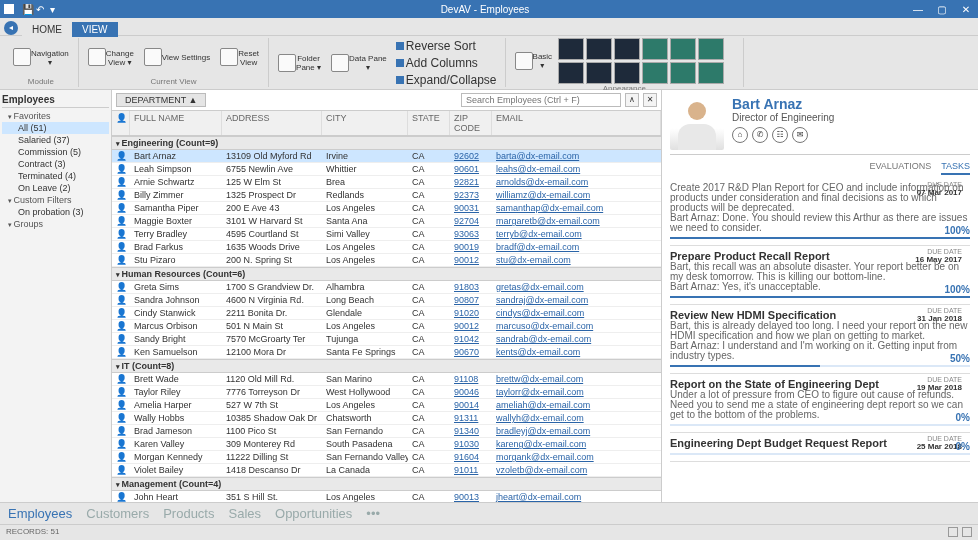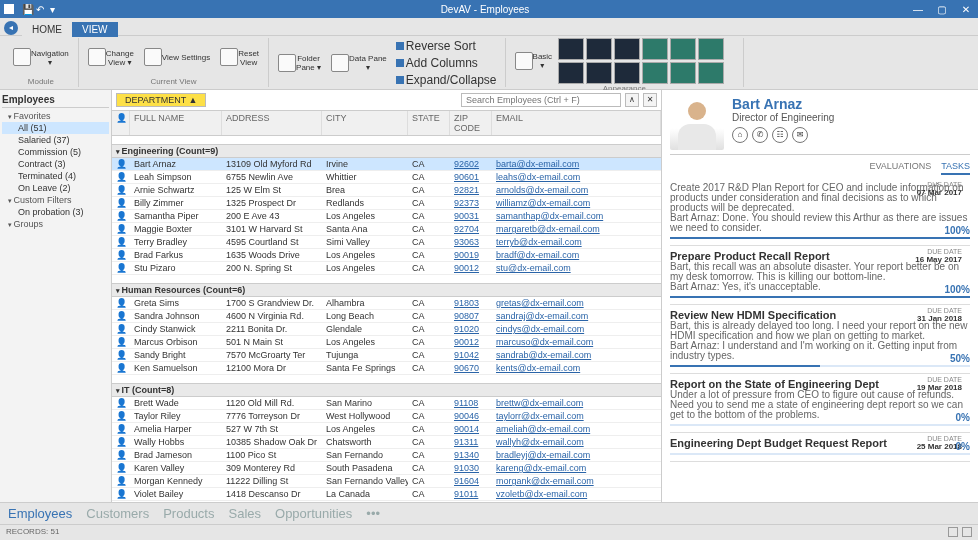--- a/index.html
+++ b/index.html
@@ -29,34 +29,34 @@
 .swatch { width: 26px; height: 22px; border: 1px solid #aaa; }
 .content { display: flex; height: 412px; }
 .nav { width: 112px; background: #f3f3f3; border-right: 1px solid #ccc; padding: 2px; overflow: hidden; }
 .nav h4 { font-size: 10px; font-weight: bold; padding: 2px 0; border-bottom: 1px solid #ccc; margin-bottom: 2px; }
 .nav .group { font-size: 9px; padding: 1px 0 1px 6px; color: #555; }
 .nav .group.collapsible::before { content: "▾ "; font-size: 7px; }
 .nav .item { font-size: 9px; padding: 1px 0 1px 16px; cursor: pointer; }
 .nav .item.sel { background: #cde6ff; }
 .center { flex: 1; display: flex; flex-direction: column; background: #fff; border-right: 1px solid #ccc; }
 .gridtop { display: flex; align-items: center; padding: 3px 4px; border-bottom: 1px solid #ccc; gap: 4px; }
-.deptbtn { border: 1px solid #bbb; padding: 1px 8px; font-size: 9px; background: #fde047; cursor: pointer; }
+.deptbtn { border: 1px solid #bbb; padding: 1px 8px; font-size: 9px; background: #e5e5e5; cursor: pointer; }
 .search { margin-left: auto; border: 1px solid #bbb; padding: 1px 4px; font-size: 9px; width: 160px; color: #999; background:#fff; }
 .searchctl { border: 1px solid #bbb; width: 14px; height: 14px; font-size: 8px; text-align: center; line-height: 12px; cursor: pointer; background:#f4f4f4;}
 .gridhead { display: flex; background: #f0f0f0; border-bottom: 1px solid #ccc; font-size: 9px; color: #666; }
 .gridhead div { padding: 2px 4px; border-right: 1px solid #ddd; }
 .c-ic { width: 18px; }
 .c-name { width: 92px; }
 .c-addr { width: 100px; }
 .c-city { width: 86px; }
 .c-state { width: 42px; }
 .c-zip { width: 42px; }
 .c-email { flex: 1; }
 .gridbody { flex: 1; overflow-y: auto; font-size: 9px; }
-.grouprow { background: #e9e9e9; border-top: 1px solid #ccc; border-bottom: 1px solid #ccc; padding: 1px 4px; font-weight: bold; font-size: 9px; margin-top: 8px; }
+.grouprow { background: #e9e9e9; border-top: 1px solid #ccc; border-bottom: 1px solid #ccc; padding: 1px 4px; font-weight: bold; font-size: 9px; }
 .grouprow::before { content: "▾ "; font-size: 7px; }
 .row { display: flex; border-bottom: 1px solid #eee; align-items: center; height: 13px; }
 .row.sel { background: #cde6ff; }
 .row > div { padding: 0 4px; overflow: hidden; white-space: nowrap; }
 .row .c-ic { color: #3873b3; text-align: center; }
 .row .c-zip, .row .c-email { color: #2a64a8; text-decoration: underline; cursor: pointer; }
 .details { width: 316px; background: #fff; padding: 6px 8px; display: flex; flex-direction: column; overflow: hidden; }
 .profile { display: flex; gap: 8px; border-bottom: 1px solid #ccc; padding-bottom: 4px; }
 .avatar { width: 54px; height: 54px; background: linear-gradient(#fff 60%, #e0e0e0); border-radius: 2px; position: relative; }
 .avatar::after { content:""; position:absolute; left:50%; top:6px; width:18px; height:18px; background:#d9b38c; border-radius:50%; transform:translateX(-50%);}

